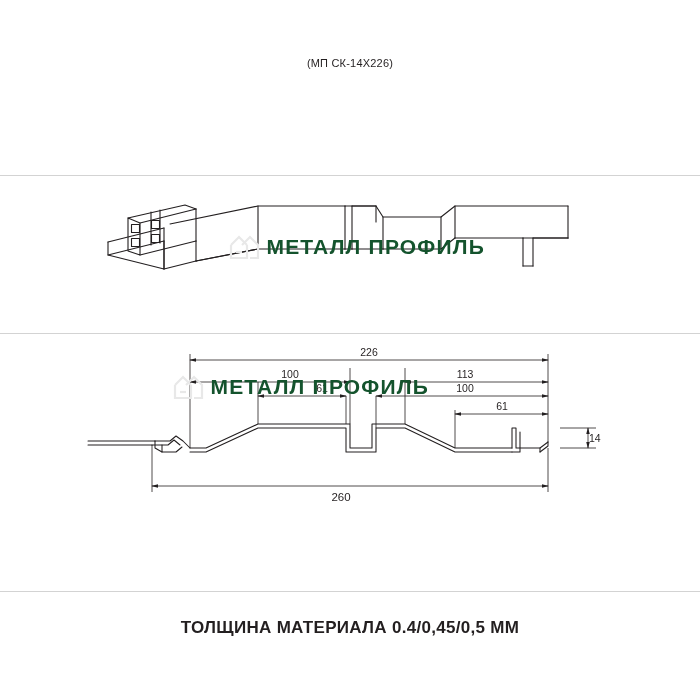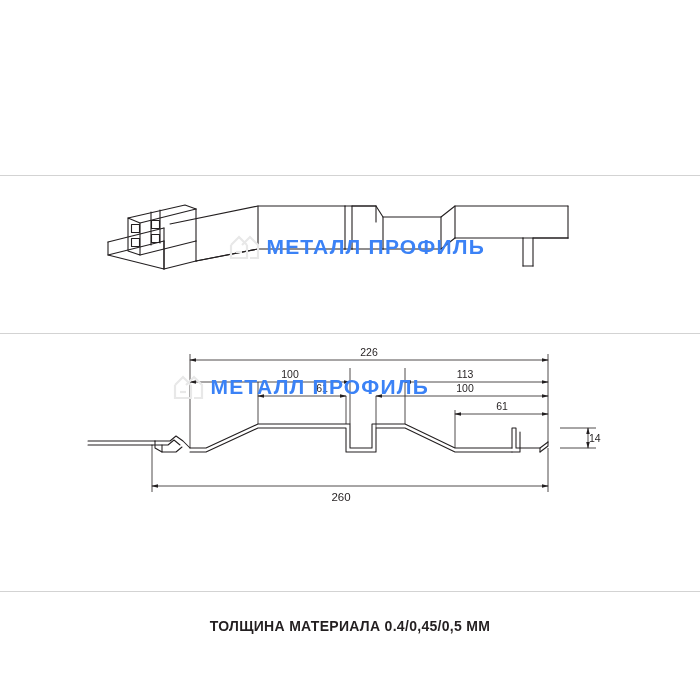--- a/index.html
+++ b/index.html
@@ -75,49 +75,50 @@
   }
   
   .footer {
     position: absolute;
     top: 618px;
     left: 0;
     width: 700px;
     text-align: center;
   }
   .thickness {
-    font-size: 14px;
+    font-size: 17px;
     font-weight: bold;
     letter-spacing: 0.3px;
     margin: 0;
   }
   
   .wm {
     position: absolute;
     pointer-events: none;
     user-select: none;
-    color: #3b82f6;
+    color: #14532d;
     font-weight: bold;
     white-space: nowrap;
   }
   .wm .wm-text {
     font-size: 21px;
     letter-spacing: 1.2px;
     vertical-align: middle;
   }
   .wm svg { vertical-align: middle; }
   .wm1 { top: 232px; left: 228px; }
   .wm2 { top: 372px; left: 172px; }
 </style>
 </head>
 <body>
 
 <div class="page">
 
   <div class="header">
+    <p class="code">(МП СК-14Х226)</p>
   </div>
 
   <div class="hr top"></div>
   <div class="hr mid"></div>
   <div class="hr bot"></div>
 
   <div class="iso-wrap">
     <svg width="700" height="157" viewBox="0 0 700 157" xmlns="http://www.w3.org/2000/svg">
       <g fill="none" stroke="#231f20" stroke-width="1.1" stroke-linejoin="round" stroke-linecap="round">
 

